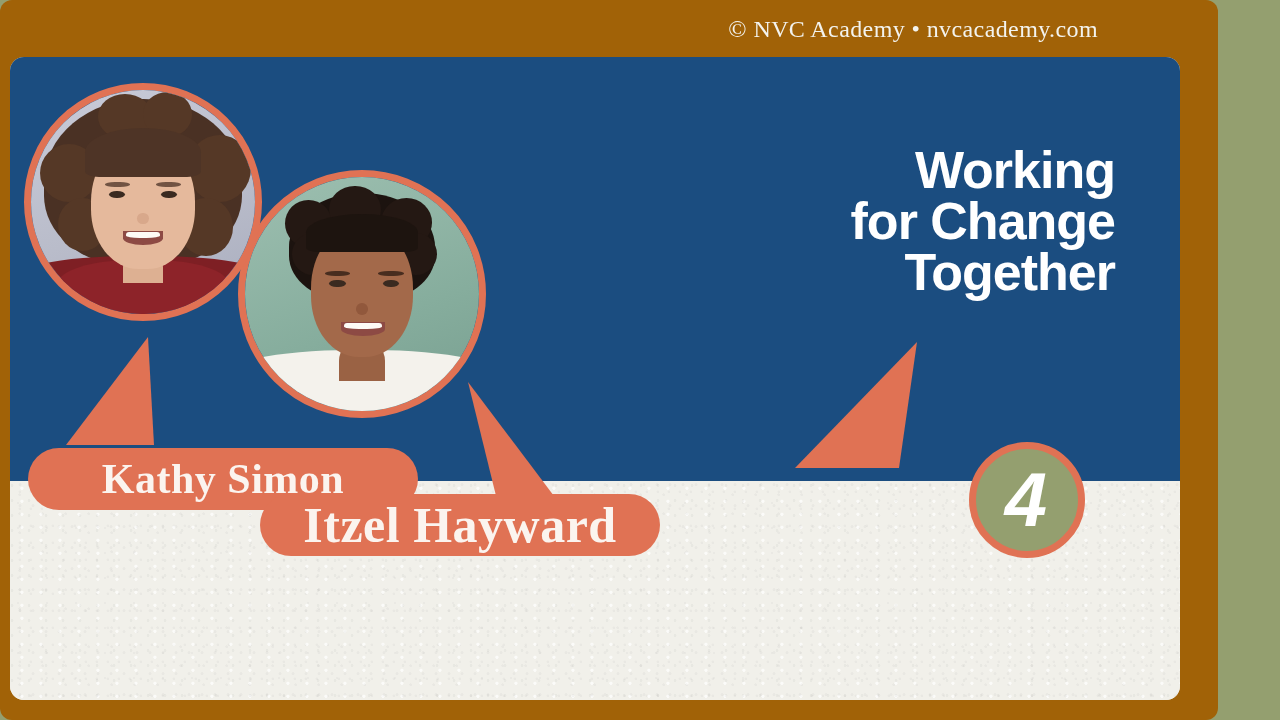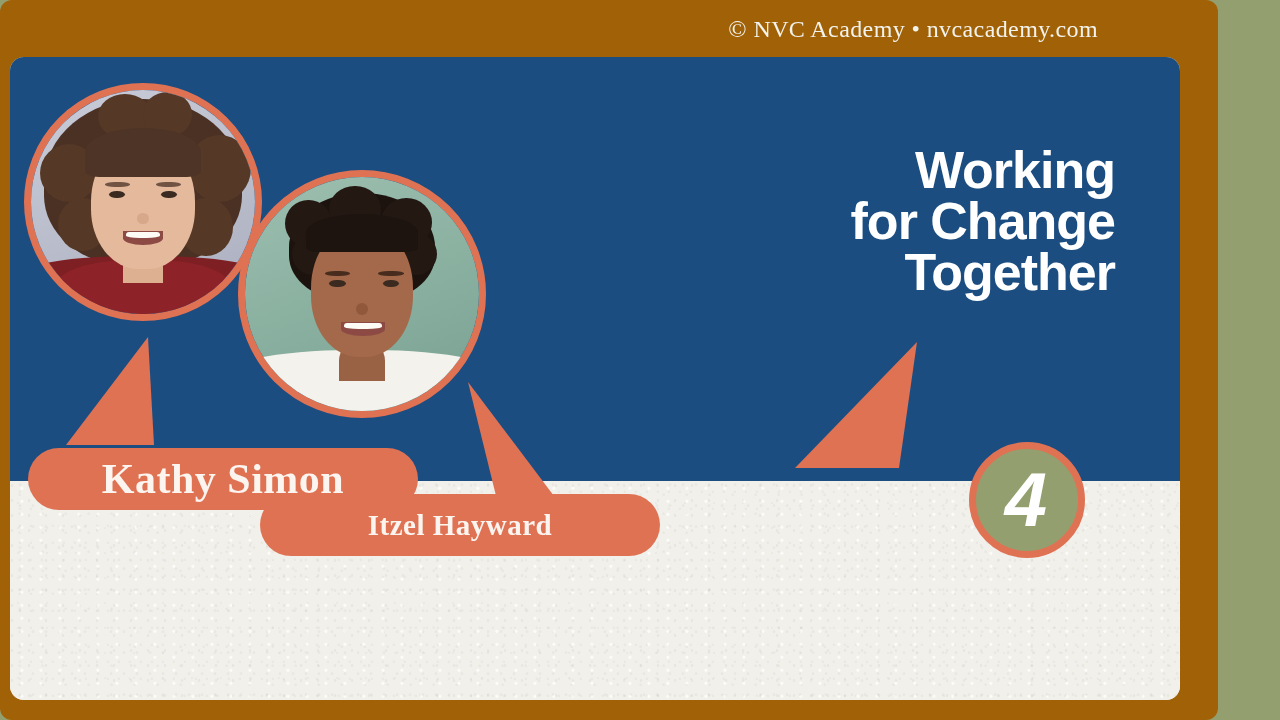--- a/index.html
+++ b/index.html
@@ -114,21 +114,21 @@
   
   .pill {
     position:absolute; z-index:6;
     background:#e07254; color:#fbf4ef;
     border-radius:999px;
     display:flex; align-items:center; justify-content:center;
     font-family:"Liberation Serif", serif; font-weight:bold;
     white-space:nowrap;
   }
   #pill-kathy { left:18px;  top:371px; width:390px; height:62px; font-size:42px; letter-spacing:.5px;margin-top:20px; }
-  #pill-itzel { left:250px; top:437px; width:400px; height:62px; font-size:29px; letter-spacing:.5px; }
+  #pill-itzel { left:250px; top:437px; width:400px; height:62px; font-size:50px; letter-spacing:.5px; }
 
   #pill-session {
     left:750px; top:409px; width:290px; height:74px;
     font-family:"Liberation Sans", sans-serif; font-weight:normal;
     font-size:44px; justify-content:flex-start; padding-left:32px;
     letter-spacing:-.5px;
   }
   #session-badge {
     position:absolute; left:959px; top:385px; width:116px; height:116px;
     border-radius:50%; background:#949f6f; border:7px solid #e07254;

